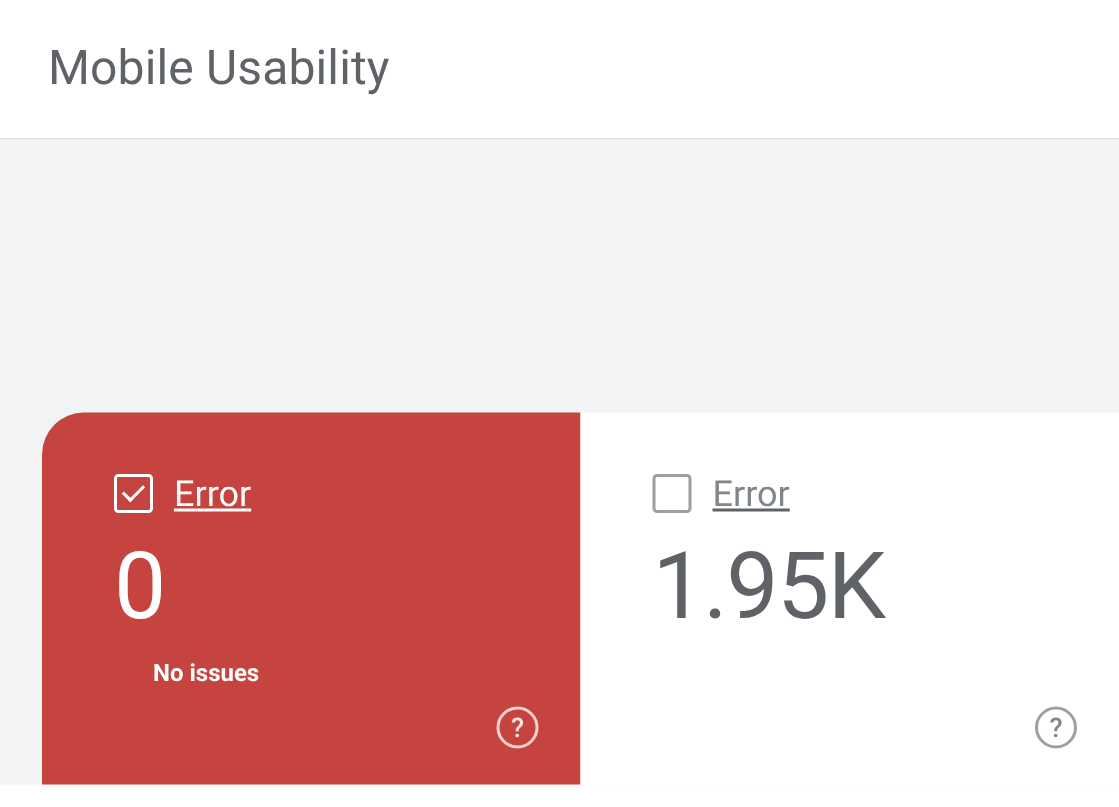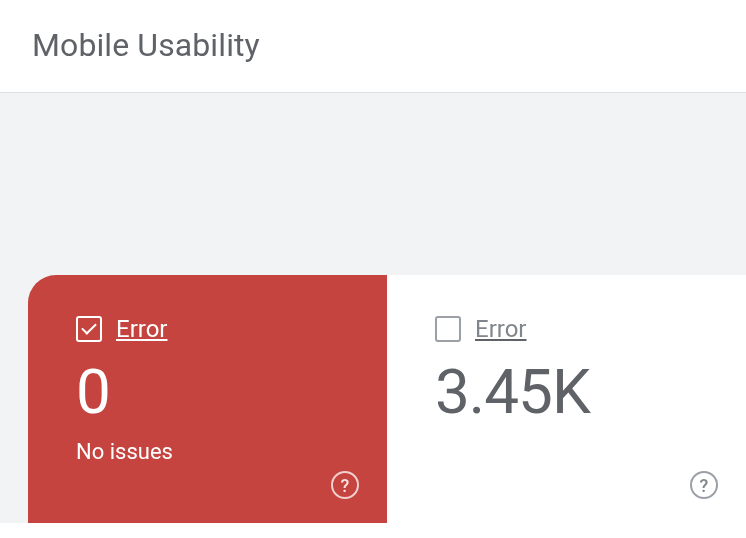--- a/index.html
+++ b/index.html
@@ -98,22 +98,23 @@
       margin-bottom: 16px;
       letter-spacing: -1px;
     }
     .card-error .card-value {
       color: #ffffff;
     }
     .card-valid .card-value {
       color: #5f6368;
     }
     .card-subtext {
-      font-size: 22px;
-      font-weight: 400;
+      font-size: 16px;
+      font-weight: 700;
+      margin-left: 26px;
     }
     .card-error .card-subtext {
       color: #ffffff;
     }
     .help-icon {
       position: absolute;
       bottom: 24px;
       right: 28px;
       width: 28px;
       height: 28px;
@@ -156,20 +157,20 @@
       <div class="help-icon">
           <span class="help-q"></span>
         </div>
     </div>
 
     <div class="card card-valid">
       <div class="card-header">
         <div class="checkbox-icon checkbox-unchecked"></div>
         <span class="card-label">Error</span>
       </div>
-      <div class="card-value">3.45K</div>
+      <div class="card-value">1.95K</div>
       <div class="help-icon">
           <span class="help-q"></span>
         </div>
     </div>
 
   </div>
 </div>
 
 </body></html>

